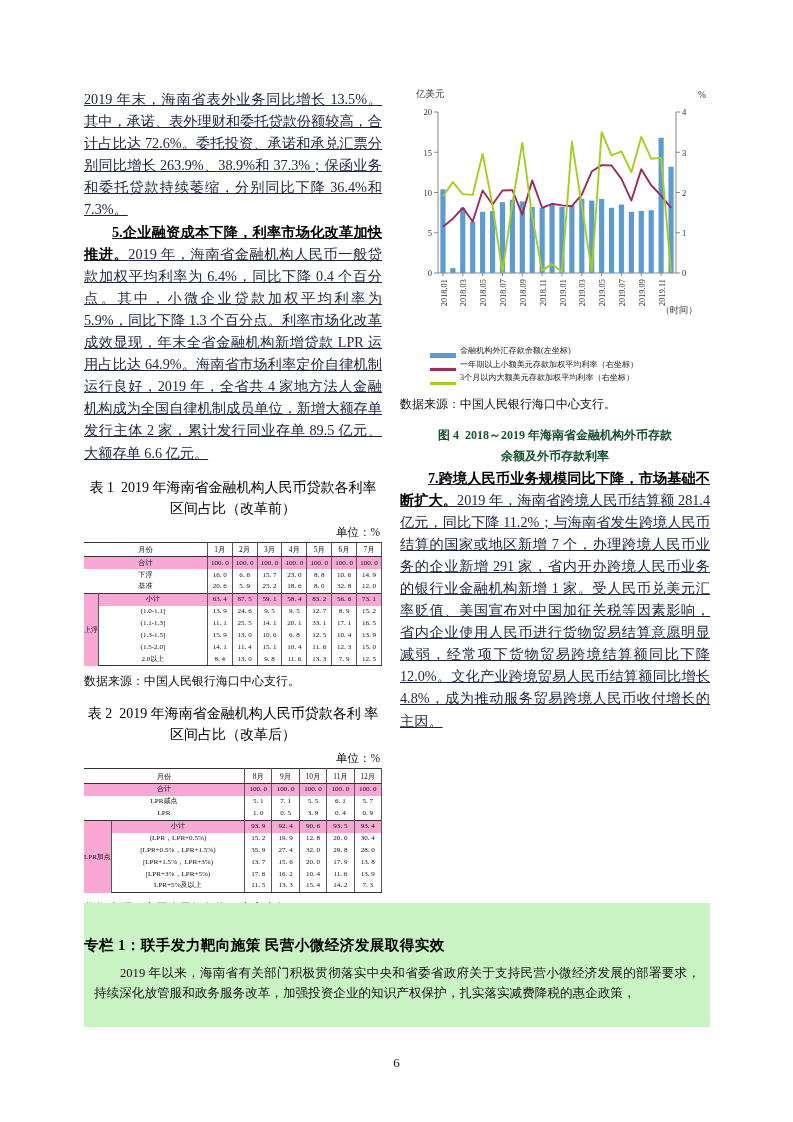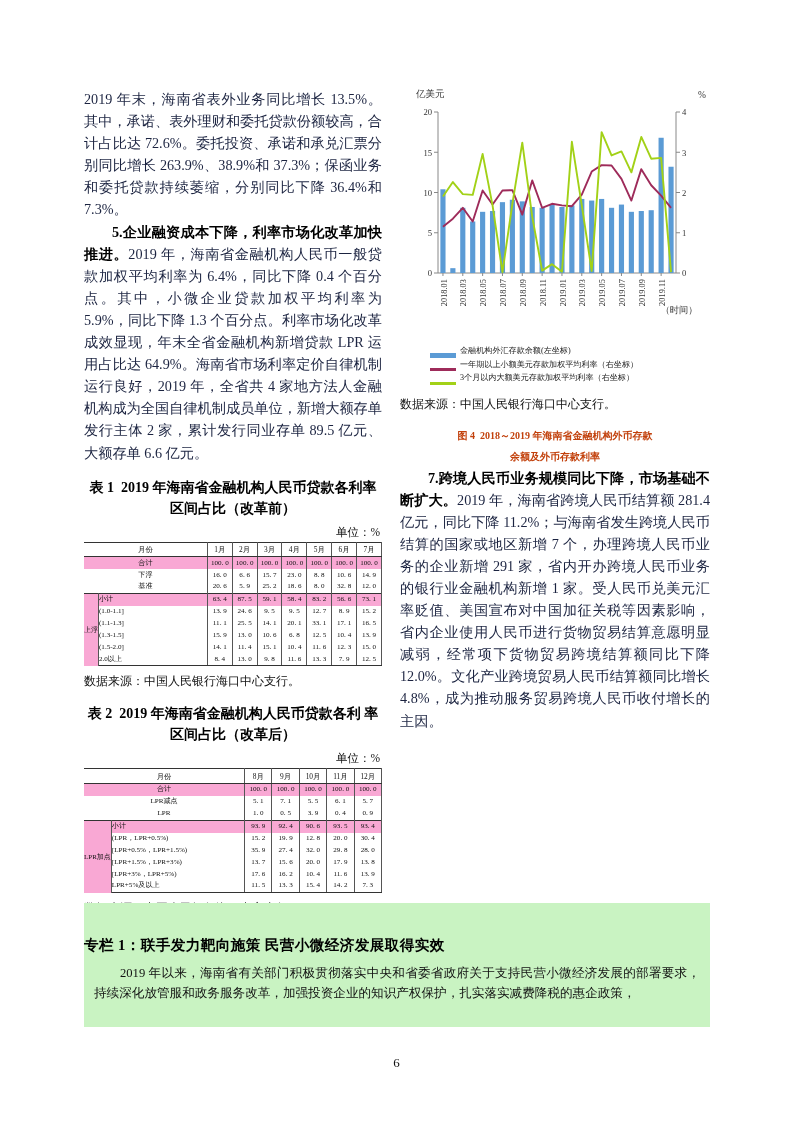--- a/index.html
+++ b/index.html
@@ -10,28 +10,29 @@
   }
   .page{position:absolute;inset:0;}
   
   .col-left{position:absolute;left:84px;top:88px;width:298px;}
   .col-right{position:absolute;left:400px;top:88px;width:310px;}
 
   .para{
     font-size:14.2px;line-height:22.1px;text-align:justify;
     text-justify:inter-ideograph;letter-spacing:0px;margin:0;
     color:#1b2340;
+    text-decoration:underline;
   }
   .para + .para{margin-top:0;}
   .indent{text-indent:28px;}
   b.hd{font-weight:bold;color:#000;}
 
   
   .tbl-title{
-    font-size:14px;font-weight:bold;line-height:21px;text-align:center;
+    font-size:14px;font-weight:normal;line-height:21px;text-align:center;
     color:#000;margin:13px 0 6px 0;
   }
   .unit{font-size:11.5px;text-align:right;margin:0 2px 2px 0;color:#111;}
 
   
   table.dt{
     border-collapse:collapse;width:100%;
     font-family:"Liberation Serif","DejaVu Serif",serif;
     font-size:7.1px;color:#111;
   }
@@ -45,34 +46,34 @@
     border-bottom:1.1px solid #333;font-size:7.4px;padding:2.2px 0;
   }
   table.dt tr.sum td{background:#f9a8d4;}
   table.dt tr.sep-top td{border-top:1.1px solid #333;}
   table.dt tr.last td{border-bottom:1.1px solid #333;}
   table.dt td.lcell{border-left:none;}
   table.dt td.rotlabel{
     width:13px;font-size:7px;line-height:8px;
     border-left:none;border-right:0.6px solid #555;
   }
-  table.dt td.namecell{text-align:left;}
+  table.dt td.namecell{text-align:center;}
   .src{font-size:12px;margin:7px 0 0 0;color:#111;}
 
   
   .chartbox{position:relative;width:310px;height:255px;}
   .chart-unit-l{position:absolute;left:16px;top:0px;font-size:9.5px;color:#333;}
   .chart-unit-r{position:absolute;right:4px;top:2px;font-size:9.5px;color:#333;}
   .legend{margin-top:2px;padding-left:30px;}
   .lg-row{display:flex;align-items:flex-end;font-size:8.1px;line-height:12.5px;color:#222;margin-bottom:1px;}
   .lg-sw{width:26px;height:5px;margin-right:4px;flex:none;}
   .lg-sw.line{height:2.6px;}
   .fig-cap{
-    font-size:10px;font-weight:bold;text-align:center;line-height:21px;
-    color:#c2410c;margin-top:12px;
+    font-size:12px;font-weight:bold;text-align:center;line-height:21px;
+    color:#14532d;margin-top:12px;
   }
   .fig-cap .l2{display:block;}
 
   
   .callout{
     position:absolute;left:84px;top:903px;width:626px;height:124px;
     background:#c9f3c2;
   }
   .callout .c-title{
     text-align:left;font-size:14.6px;font-weight:bold;color:#000;

